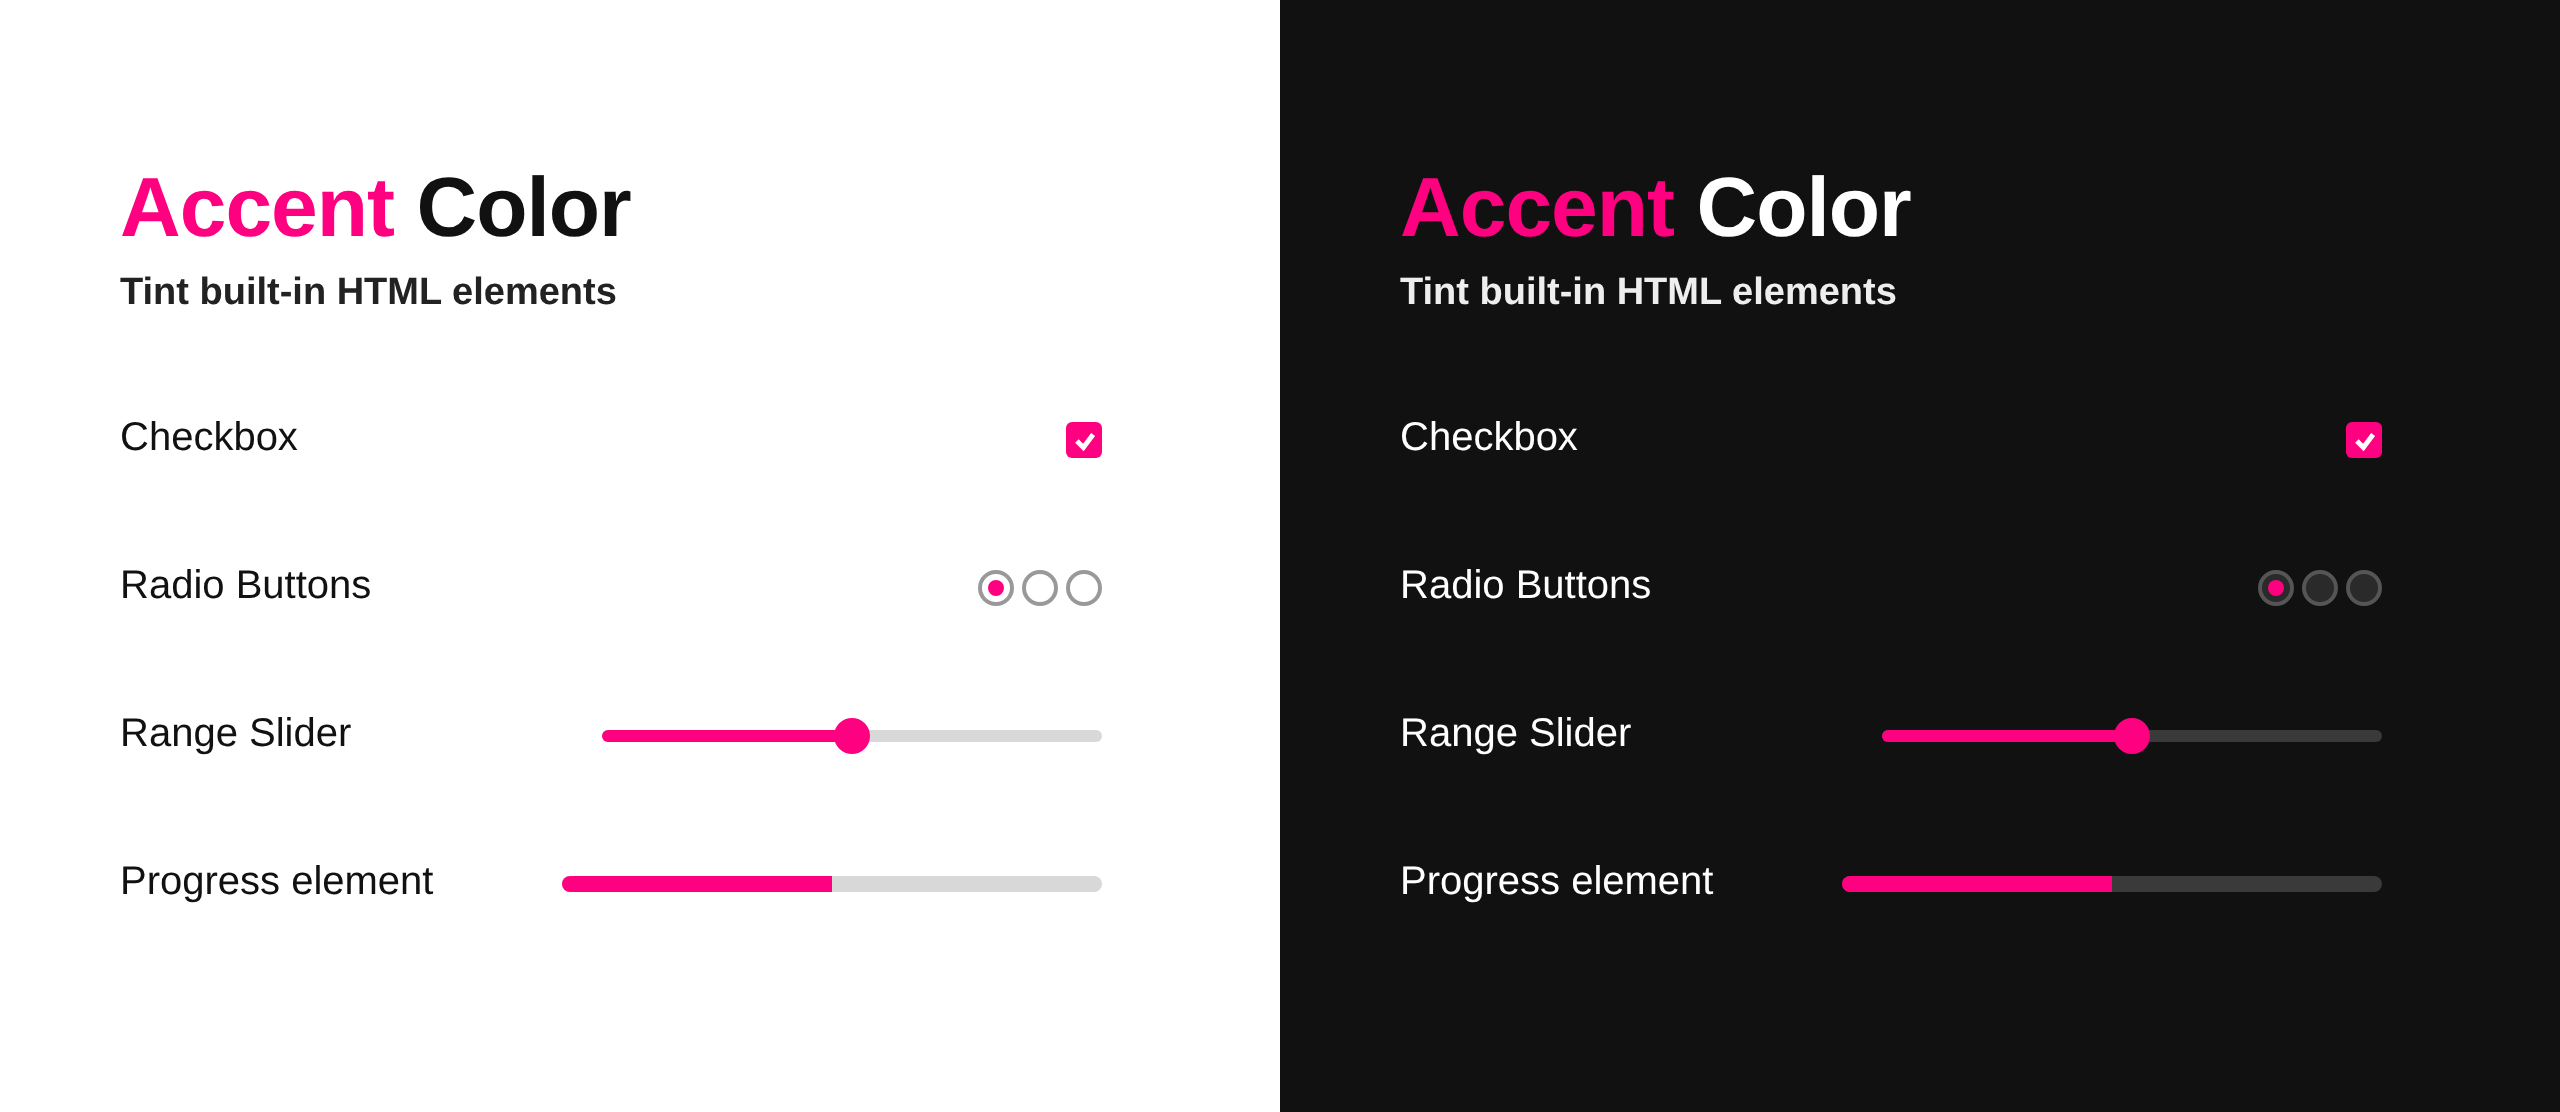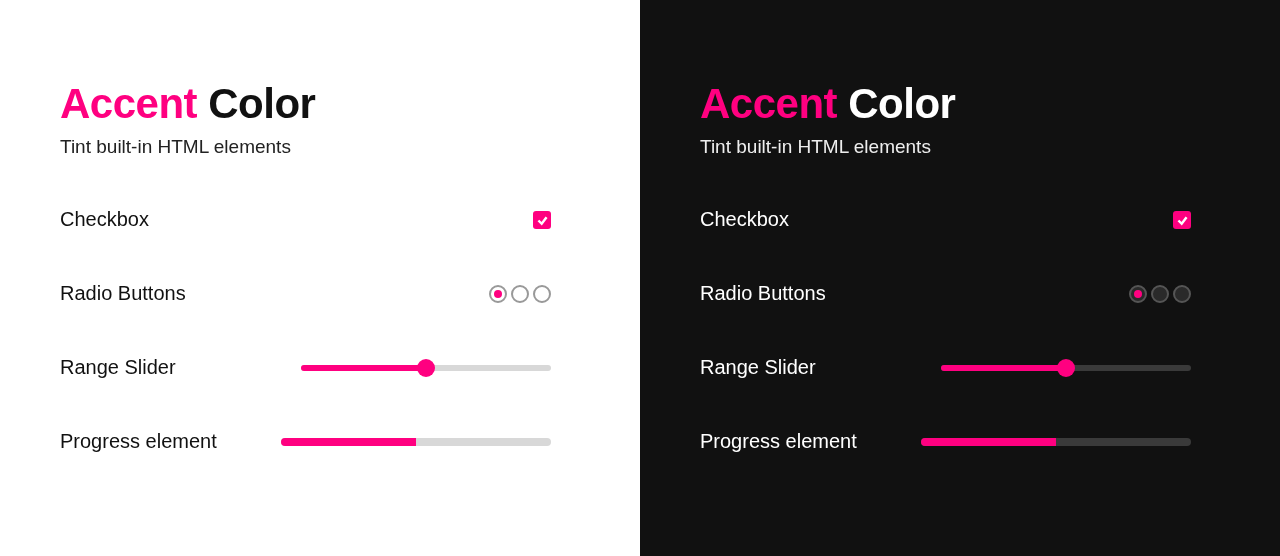--- a/index.html
+++ b/index.html
@@ -35,21 +35,21 @@
       color: #ff0080;
     }
     .panel.light .title .rest {
       color: #111111;
     }
     .panel.dark .title .rest {
       color: #ffffff;
     }
     .subtitle {
       font-size: 19px;
-      font-weight: 400;
+      font-weight: 700;
       margin-bottom: 50px;
     }
     .panel.light .subtitle { color: #222; }
     .panel.dark .subtitle { color: #eee; }
 
     .row {
       display: flex;
       justify-content: space-between;
       margin-bottom: 50px;
       height: 24px;

